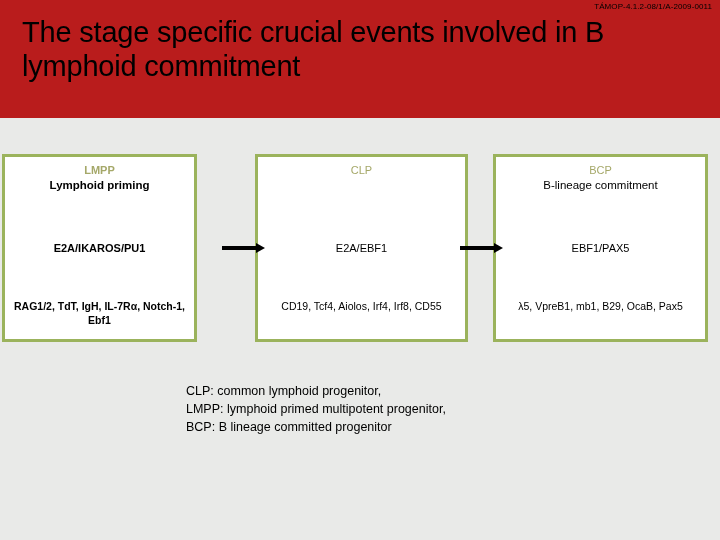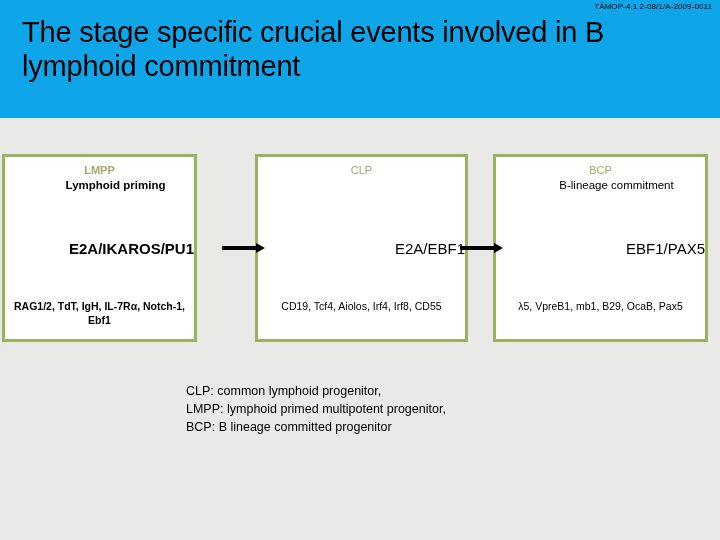--- a/index.html
+++ b/index.html
@@ -11,21 +11,21 @@
     height: 540px;
     overflow: hidden;
     background: #ffffff;
     font-family: "Liberation Sans", sans-serif;
     -webkit-font-smoothing: antialiased;
   }
   .slide {
     position: relative;
     width: 720px;
     height: 540px;
-    background: #0ea5e9;
+    background: #b91c1c;
   }
   
   .project-code {
     position: absolute;
     top: 2px;
     left: 0;
     width: 712px;
     text-align: right;
     font-size: 8px;
     line-height: 10px;
@@ -93,29 +93,28 @@
   }
   .stage-desc {
     position: absolute;
     top: 21px;
     left: 0;
     width: 100%;
     text-align: center;
     font-size: 11.5px;
     line-height: 15px;
     color: #000000;
-    padding-left: 16px;
   }
   .stage-factors {
     position: absolute;
     top: 84px;
     left: 0;
     width: 100%;
-    text-align: right;
-    font-size: 15px;
+    text-align: center;
+    font-size: 11px;
     line-height: 15px;
     color: #000000;
   }
   .stage-genes {
     position: absolute;
     top: 142px;
     left: 0;
     width: 100%;
     text-align: center;
     font-size: 10.5px;

